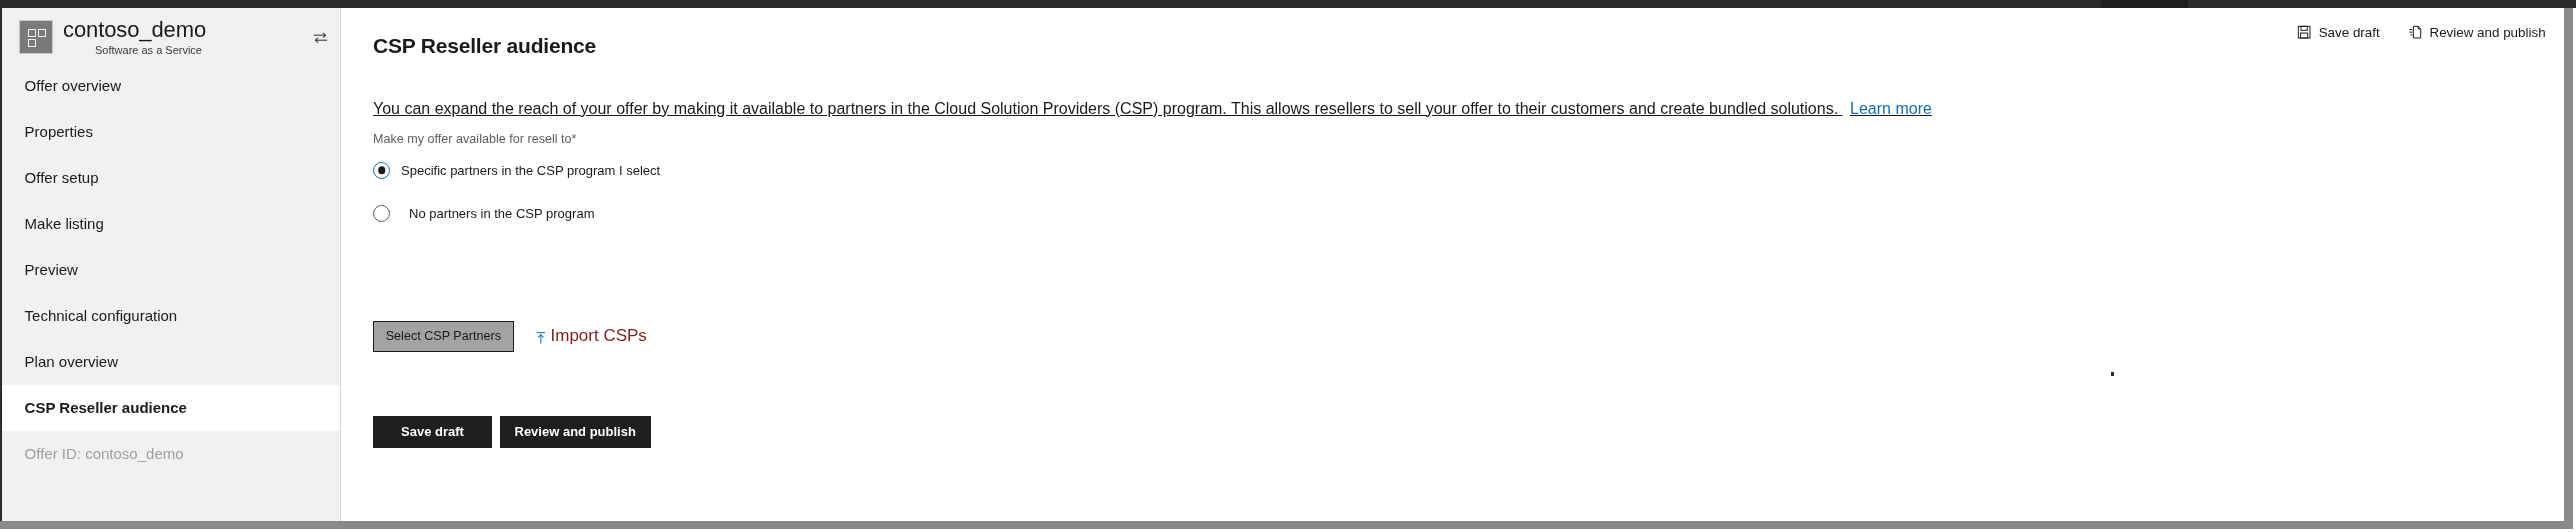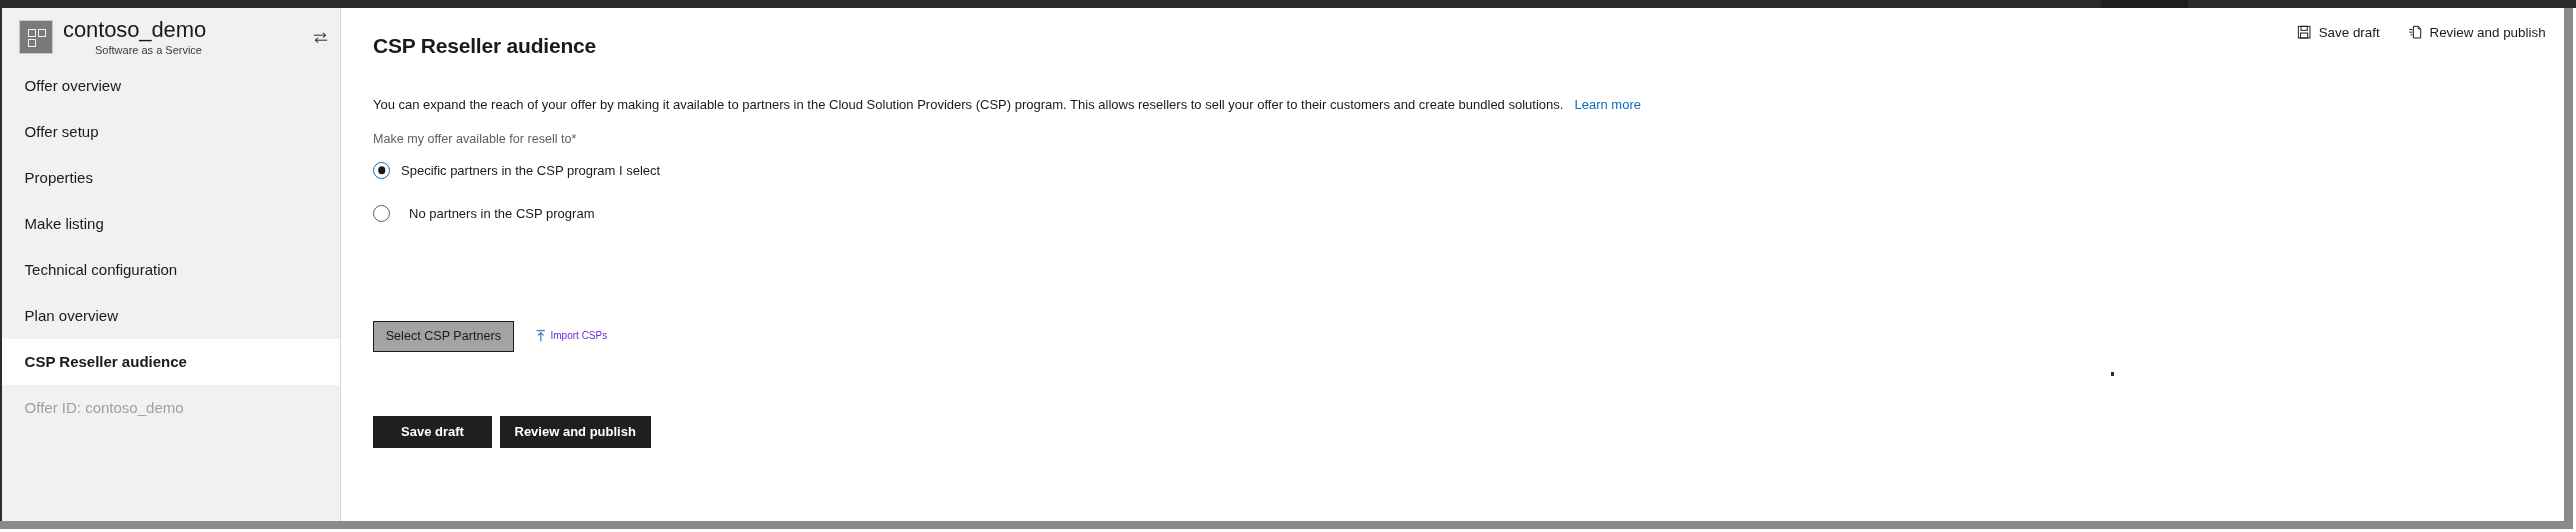--- a/index.html
+++ b/index.html
@@ -172,23 +172,24 @@
     width: 14.3px;
     height: 14.3px;
     display: inline-block;
     color: #1b1a19;
   }
 
   .body-copy {
     position: absolute;
     left: 31px;
     top: 76px;
-    font-size: 13px;
-    color: #1b1a19;
-    white-space: nowrap;
+    font-size: 16px;
+    color: #1b1a19;
+    white-space: nowrap;
+    text-decoration: underline;
   }
   .link {
     color: #0f6cbd;
     text-decoration: none;
     cursor: pointer;
   }
 
   .field-label {
     position: absolute;
     left: 31px;
@@ -259,22 +260,22 @@
     font-family: "Liberation Sans", sans-serif;
     font-size: 12.6px;
     color: #1b1a19;
     cursor: pointer;
     white-space: nowrap;
   }
   .import-link {
     display: flex;
     align-items: center;
     gap: 4.2px;
-    font-size: 10px;
-    color: #6d28d9;
+    font-size: 17px;
+    color: #7f1d1d;
     cursor: pointer;
     white-space: nowrap;
   }
   .import-link .upicon {
     width: 11.7px;
     height: 13.4px;
     color: #0f6cbd;
   }
 
   .footer-row {
@@ -364,27 +365,30 @@
           <path d="M7 8.2 L4 11 L7 13.8"></path>
         </svg>
       </span>
     </div>
 
     <div class="nav-list">
       <div class="nav-item">
         <span>Offer overview</span>
       </div>
       <div class="nav-item">
+        <span>Properties</span>
+      </div>
+      <div class="nav-item">
         <span>Offer setup</span>
       </div>
       <div class="nav-item">
-        <span>Properties</span>
-      </div>
-      <div class="nav-item">
         <span>Make listing</span>
+      </div>
+      <div class="nav-item">
+        <span>Preview</span>
       </div>
       <div class="nav-item">
         <span>Technical configuration</span>
       </div>
       <div class="nav-item">
         <span>Plan overview</span>
       </div>
       <div class="nav-item selected">
         <span>CSP Reseller audience</span>
       </div>

